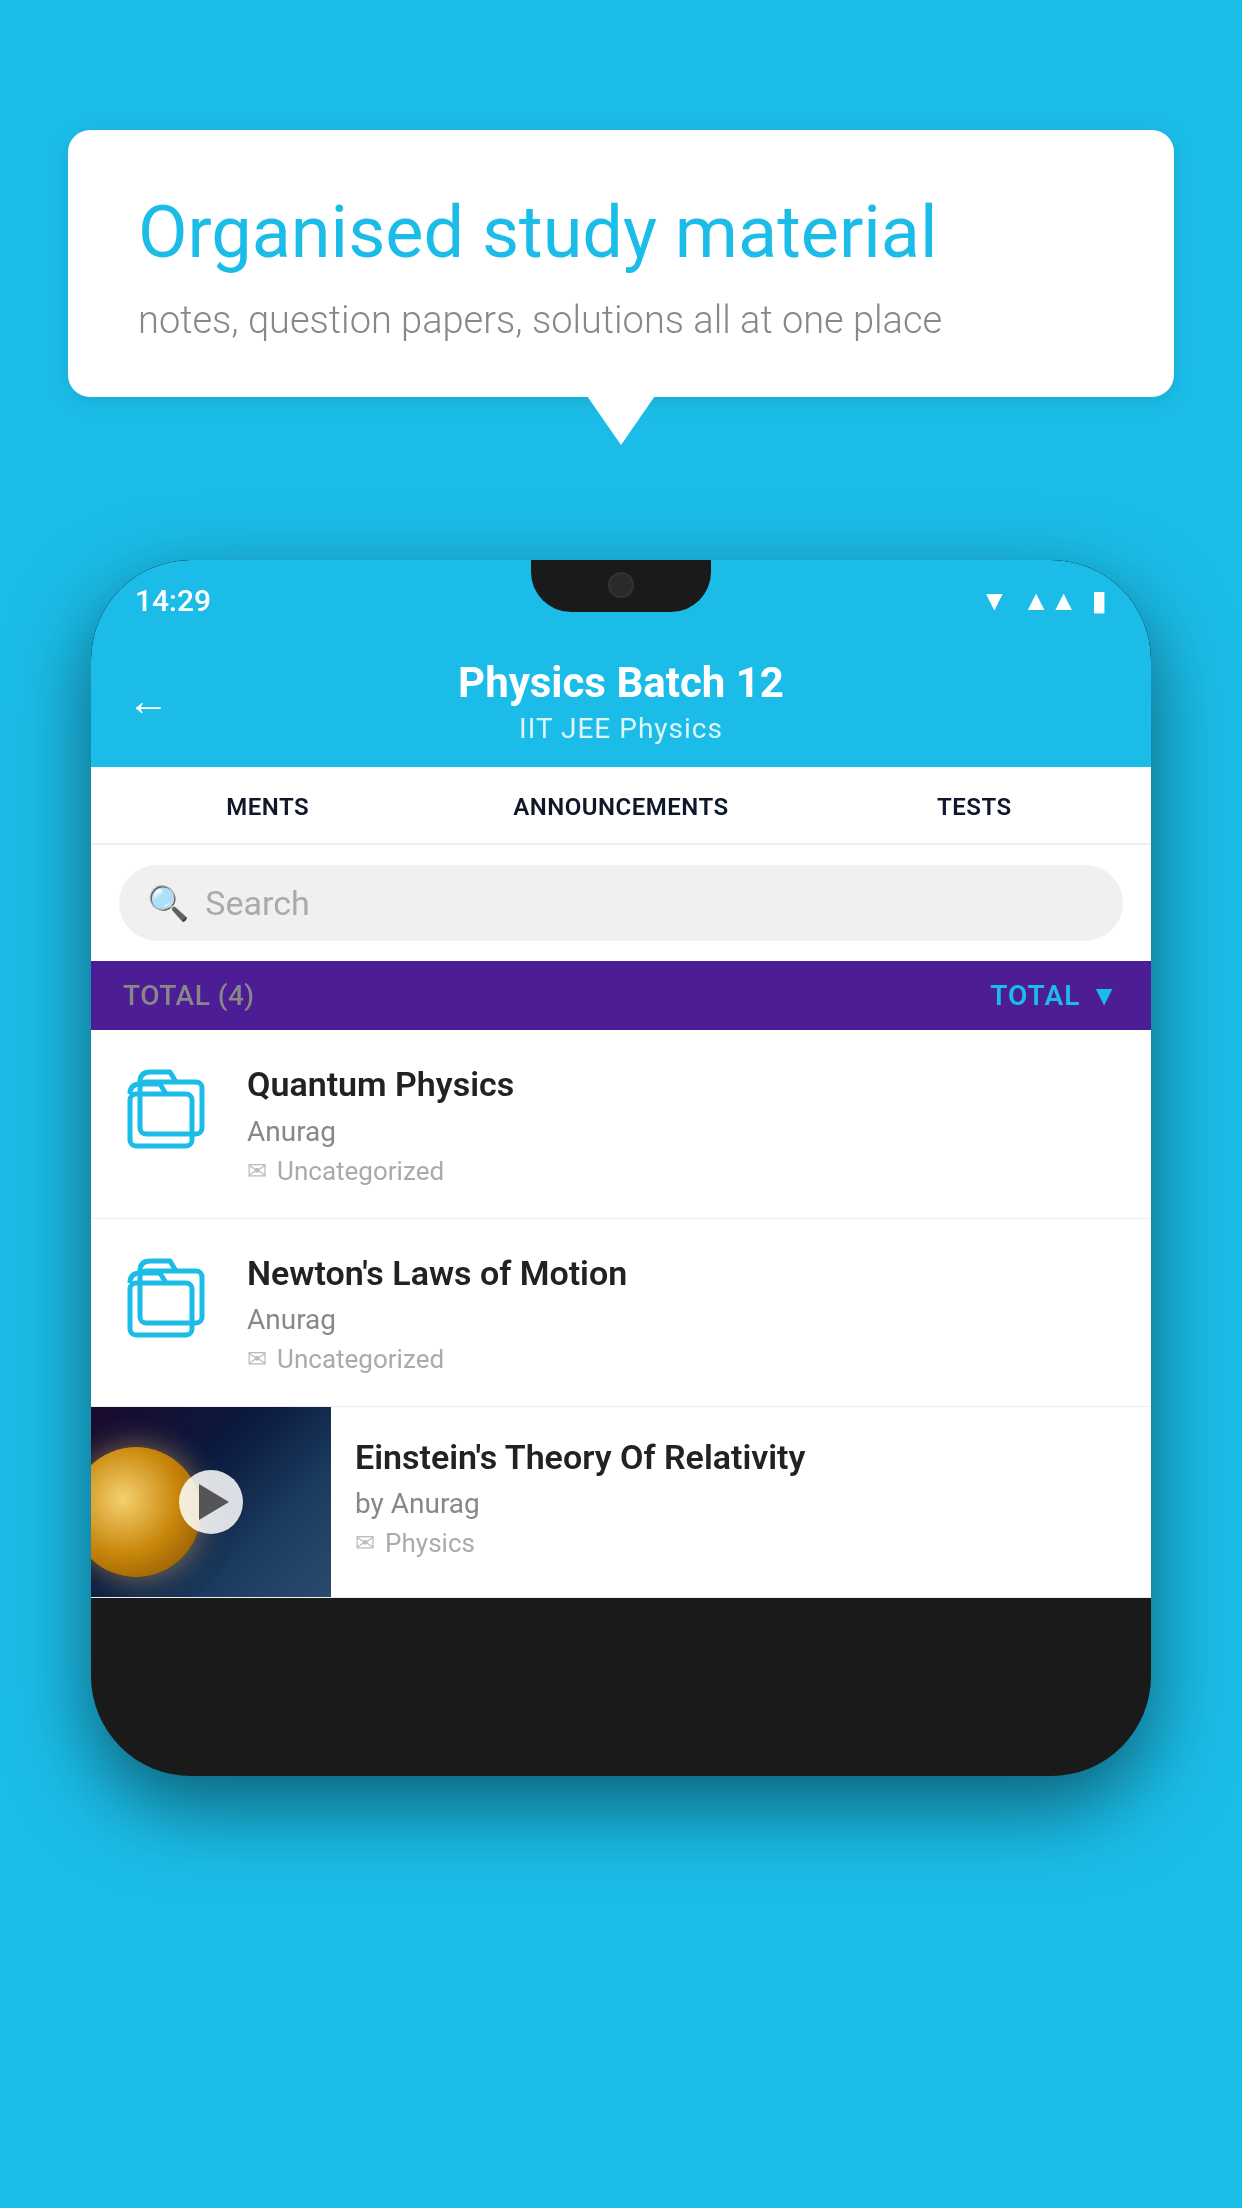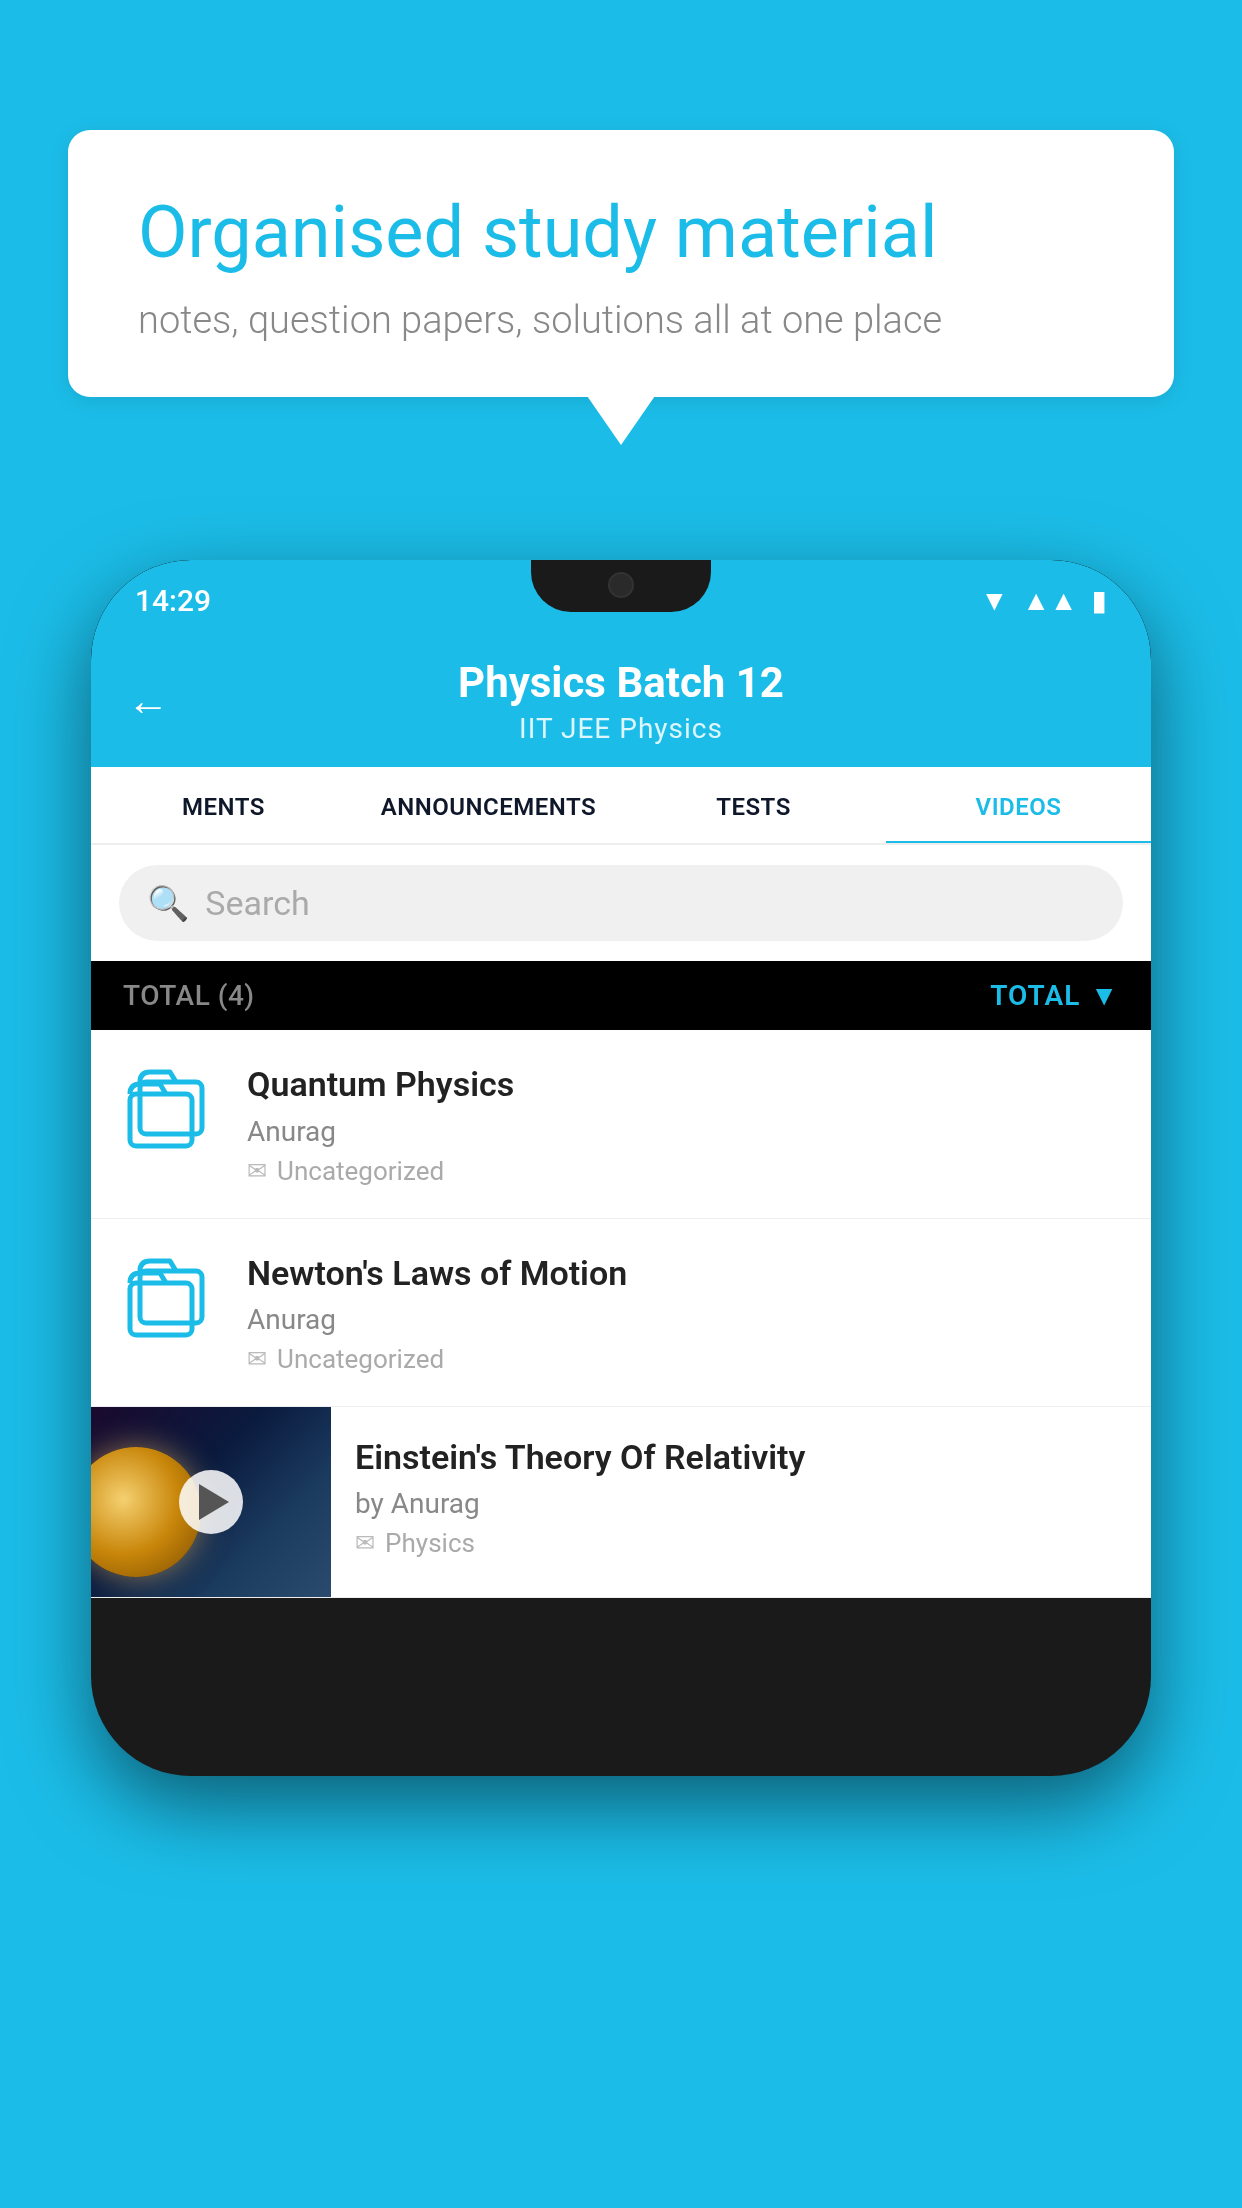--- a/index.html
+++ b/index.html
@@ -205,21 +205,21 @@
       font-size: 34px;
     }
 
     .search-placeholder {
       color: #aaa;
       font-size: 34px;
     }
 
     
     .filter-bar {
-      background: #000000;
+      background: #4c1d95;
       display: flex;
       align-items: center;
       justify-content: space-between;
       padding: 18px 32px;
     }
 
     .total-count {
       color: #888;
       font-size: 28px;
       font-weight: 500;
@@ -445,21 +445,20 @@
     <div class="app-header">
       <div class="back-arrow">←</div>
       <div class="header-title">Physics Batch 12</div>
       <div class="header-subtitle">IIT JEE   Physics</div>
     </div>
 
     <div class="tab-bar">
       <div class="tab-item">MENTS</div>
       <div class="tab-item">ANNOUNCEMENTS</div>
       <div class="tab-item">TESTS</div>
-      <div class="tab-item active">VIDEOS</div>
     </div>
 
     <div class="phone-screen-inner">
 
       <div class="search-bar-container">
         <div class="search-bar">
           <span class="search-icon-inner">🔍</span>
           <span class="search-placeholder">Search</span>
         </div>
       </div>

